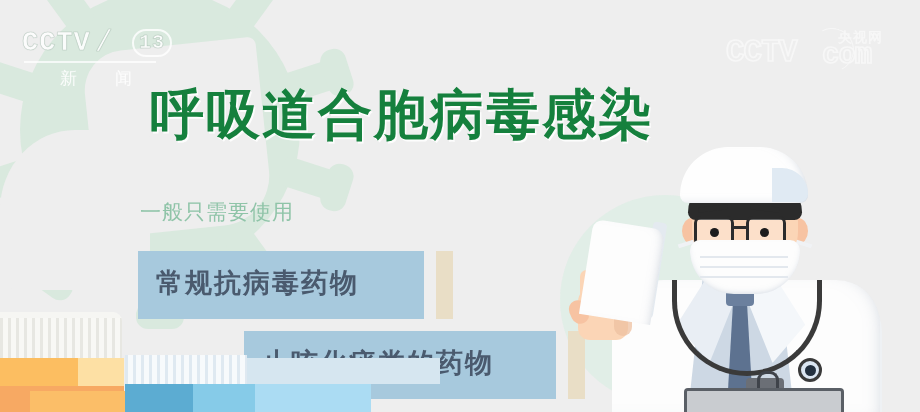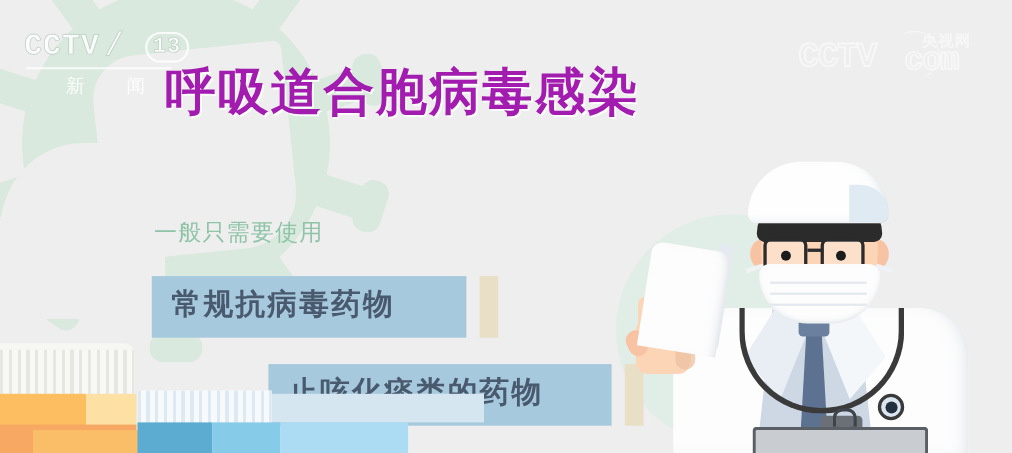--- a/index.html
+++ b/index.html
@@ -80,38 +80,38 @@
     border:1.7px solid rgba(255,255,255,.9);border-bottom-color:transparent;
     border-left-color:transparent;transform:rotate(18deg);
   }
   .wm-cn{
     position:absolute;left:112px;top:3px;font-size:14px;letter-spacing:1px;
     color:rgba(255,255,255,.95);font-weight:bold;
   }
 
   
   .headline-1{
-    position:absolute;left:150px;top:64px;
-    font-size:46px;font-weight:bold;letter-spacing:2px;
-    color:#a21caf;line-height:1;
+    position:absolute;left:150px;top:92px;
+    font-size:54px;font-weight:bold;letter-spacing:2px;
+    color:#15803d;line-height:1;
     text-shadow:1.5px 2px 0 rgba(255,255,255,.85);
   }
   .headline-2{
     position:absolute;left:322px;top:133px;
     font-size:45px;font-weight:bold;letter-spacing:2px;
     color:#8da3bd;line-height:1;
     text-shadow:1.5px 2px 0 rgba(255,255,255,.9);
   }
   .subline{
     position:absolute;left:140px;top:203px;
     font-size:21px;letter-spacing:1px;color:#8fc4a8;line-height:1;
   }
 
   
-  .bar{position:absolute;height:56px;display:flex;align-items:center;gap:12px;}
+  .bar{position:absolute;height:68px;display:flex;align-items:center;gap:12px;}
   .bar-fill{
     height:100%;background:#a7c9dd;display:flex;align-items:center;
     padding:0 18px;
   }
   .bar-strip{height:100%;width:17px;background:#e9dec6;}
   .bar-text{
     font-size:27px;font-weight:bold;letter-spacing:2px;color:#4a5a6e;
     white-space:nowrap;line-height:1;
   }
   #bar-1{left:138px;top:251px;}

